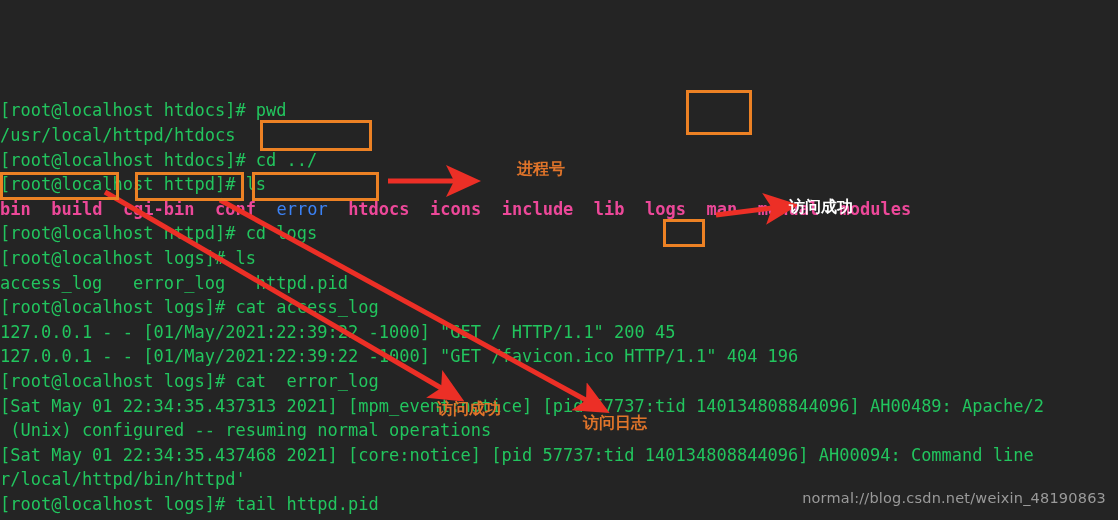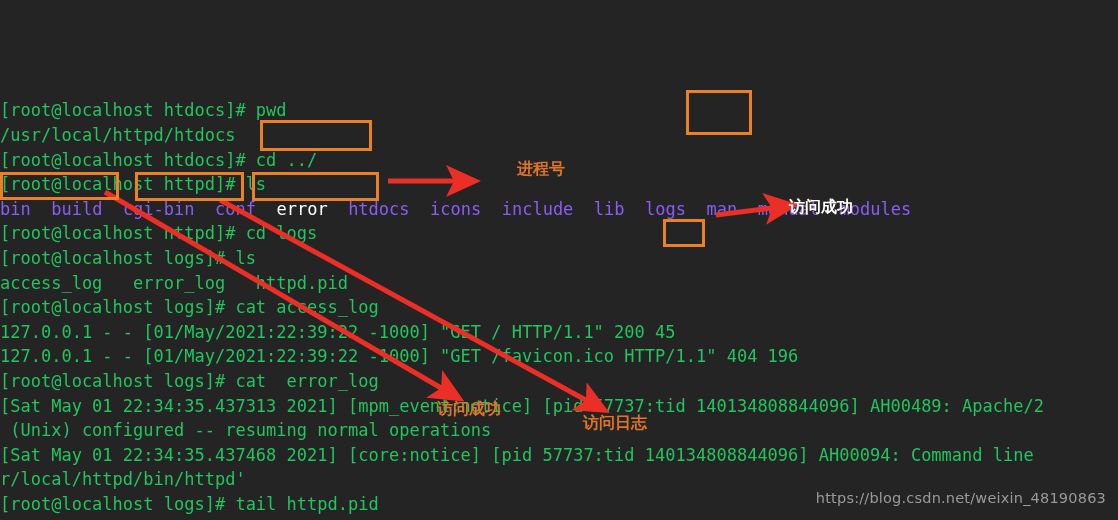--- a/index.html
+++ b/index.html
@@ -13,22 +13,22 @@
     background:#242424;
     color:#e6e6e6;
     font-size:17px;
     line-height:24.6px;
     white-space:pre;
     letter-spacing:0px;
     padding:0;
   }
   .line{height:24.6px;white-space:pre;overflow:visible;}
   .w{color:#22c55e;}
-  .blue{color:#8b5cf6;}
-  .orangefile{color:#ffffff;}
+  .blue{color:#ec4899;font-weight:bold;}
+  .orangefile{color:#3b82f6;}
 
   
   .obox{position:absolute;border:3px solid #ec8124;box-sizing:border-box;pointer-events:none;}
 
   
   .cnlabel{
     position:absolute;color:#e0742a;
     font-family:"DejaVu Sans","Liberation Sans",sans-serif;
     font-size:16px;font-weight:600;white-space:nowrap;
   }
@@ -75,13 +75,13 @@
     <div class="obox" style="left: 252px; top: 172px; width: 127px; height: 29px; border-color: rgb(236, 129, 36);"></div>
     <div class="obox" style="left: 663px; top: 219px; width: 42px; height: 28px; border-color: rgb(236, 129, 36);"></div>
   </div>
 <div id="labels">
     <div class="cnlabel" style="left: 483px; top: 159px; color: rgb(224, 116, 42); margin-left: 34px;">进程号</div>
     <div class="cnlabel" style="left: 789px; top: 197px; color: #ffffff;">访问成功</div>
     <div class="cnlabel" style="left: 437px; top: 399px; color: rgb(224, 116, 42);">访问成功</div>
     <div class="cnlabel" style="left: 583px; top: 413px; color: rgb(224, 116, 42);">访问日志</div>
   </div>
 
-<div class="watermark">https://blog.csdn.net/weixin_48190863</div>
+<div class="watermark">normal://blog.csdn.net/weixin_48190863</div>
 
 </body></html>

